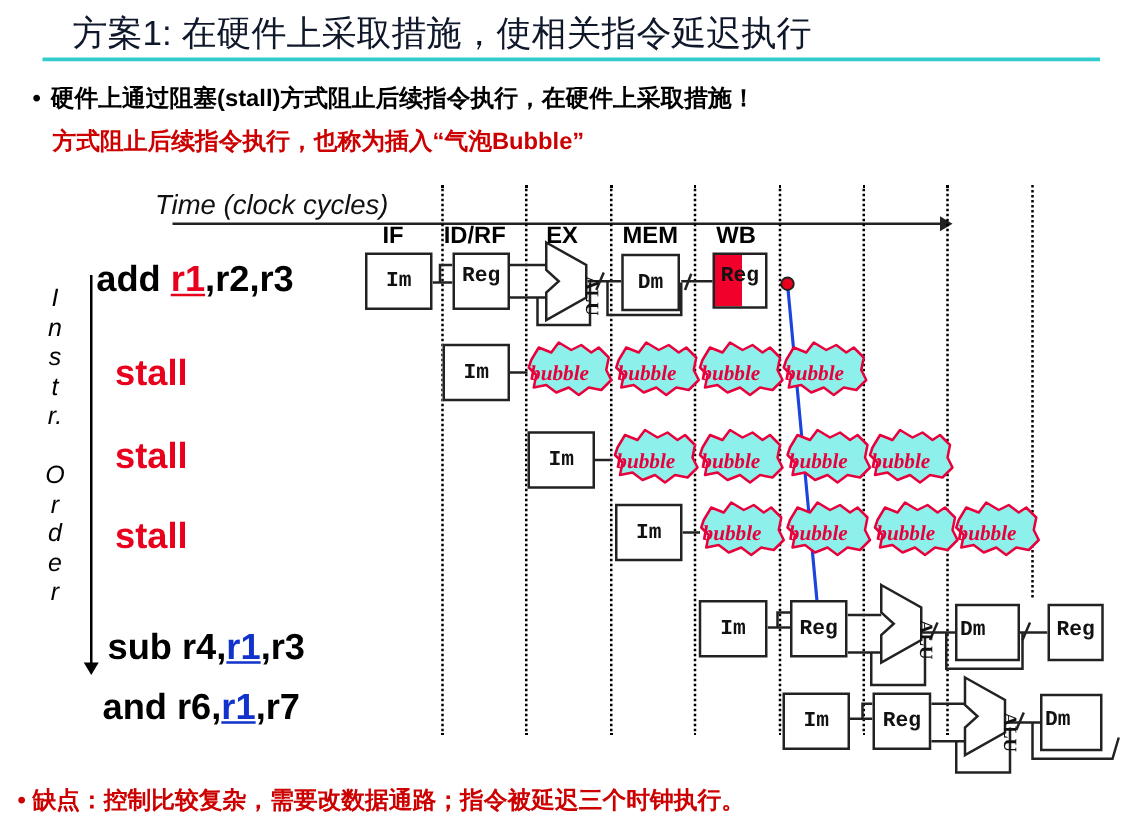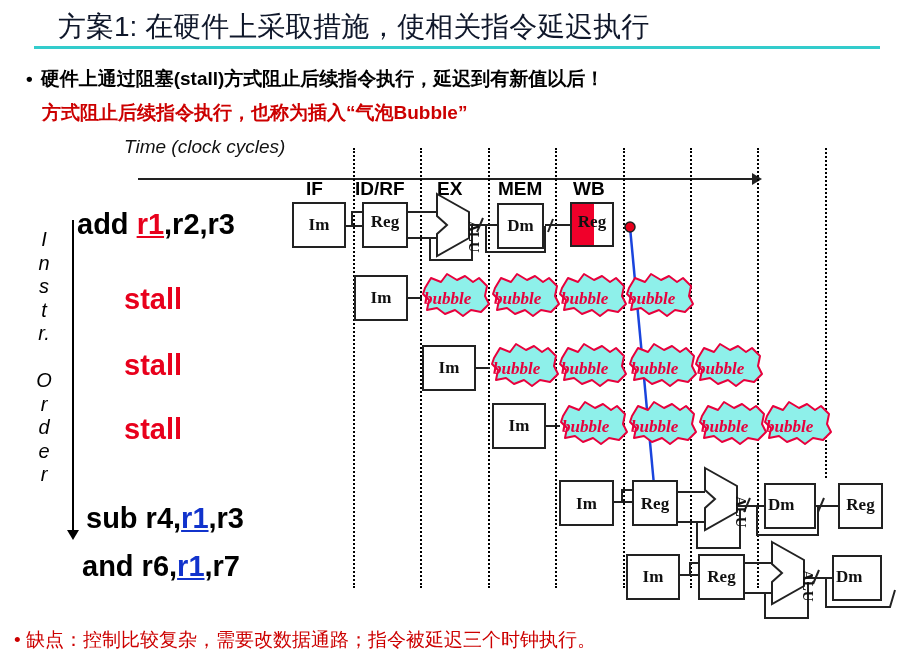--- a/index.html
+++ b/index.html
@@ -3,45 +3,45 @@
 <meta charset="utf-8">
 <style>
   html,body{margin:0;padding:0;background:#fff;}
   body{width:900px;height:660px;position:relative;overflow:hidden;font-family:"Liberation Sans","DejaVu Sans",sans-serif;}
   .abs{position:absolute;}
   .title{left:58px;top:8px;font-size:28px;color:#0f172a;letter-spacing:0;white-space:nowrap;}
   .title-rule{left:34px;top:46px;width:846px;height:3px;background:#33cccc;}
   .bullet1{left:26px;top:66px;font-size:19px;font-weight:bold;color:#000;white-space:nowrap;}
   .bullet1 .dot{margin-right:8px;}
   .sub1{left:42px;top:100px;font-size:19px;font-weight:bold;color:#cc0000;white-space:nowrap;}
-  .time-label{left:124px;top:136px;font-size:19px;font-style:italic;color:#111;}
+  .time-label{left:124px;top:151px;font-size:22px;font-style:italic;color:#111;}
   .time-axis{left:138px;top:178px;width:620px;height:2px;background:#222;}
   .time-arrow{left:752px;top:173px;width:0;height:0;border-left:10px solid #222;border-top:6px solid transparent;border-bottom:6px solid transparent;}
   .vline{top:148px;width:0;height:440px;border-left:2px dotted #000;}
   .stage{top:178px;font-size:19px;font-weight:bold;color:#000;}
   .instr{font-size:29px;font-weight:bold;color:#000;white-space:nowrap;}
   .instr .reg-red{color:#e8001c;text-decoration:underline;text-decoration-color:#e8001c;}
   .instr .reg-blue{color:#1133cc;text-decoration:underline;text-decoration-color:#1133cc;}
-  .stall{font-size:29px;font-weight:bold;color:#e8001c;margin-left:32px;}
+  .stall{font-size:29px;font-weight:bold;color:#e8001c;}
   .order-letters{left:34px;top:228px;width:20px;font-size:20px;font-style:italic;color:#000;text-align:center;line-height:23.5px;}
   .order-axis{left:72px;top:220px;width:2px;height:312px;background:#000;}
   .order-arrow{left:67px;top:530px;width:0;height:0;border-top:10px solid #000;border-left:6px solid transparent;border-right:6px solid transparent;}
-  .box{border:2px solid #222;background:#fff;box-sizing:border-box;font-family:Liberation Serif, serif;font-weight:bold;font-size:17px;color:#111;display:flex;align-items:center;justify-content:center;}
+  .box{border:2px solid #222;background:#fff;box-sizing:border-box;font-family:Liberation Mono, monospace;font-weight:bold;font-size:17px;color:#111;display:flex;align-items:center;justify-content:center;}
   .box.wb{background:linear-gradient(to right,#f0002a 0%,#f0002a 55%,#fff 55%,#fff 100%);}
   .bubble-text{font-family:"Liberation Serif","DejaVu Serif",serif;font-style:italic;font-weight:bold;font-size:17px;fill:#e8003c;}
-  .bottom{left:14px;top:627px;font-size:19px;font-weight:normal;color:#cc0000;white-space:nowrap;}
+  .bottom{left:14px;top:627px;font-size:19px;font-weight:bold;color:#cc0000;white-space:nowrap;}
 </style>
 </head>
 <body>
 
 <div class="abs title">方案1: 在硬件上采取措施，使相关指令延迟执行</div>
 <div class="abs title-rule"></div>
 
 <div class="abs bullet1">
-  <span class="dot">•</span><span>硬件上通过阻塞(stall)方式阻止后续指令执行，延迟到有新值以后！</span>
+  <span class="dot">•</span><span>硬件上通过阻塞(stall)方式阻止后续指令执行，在硬件上采取措施！</span>
 </div>
 <div class="abs sub1">方式阻止后续指令执行，也称为插入“气泡Bubble”</div>
 
 <div class="abs time-label">Time (clock cycles)</div>
 <div class="abs time-axis"></div>
 <div class="abs time-arrow"></div>
 
 <div class="abs vline" style="left:353px"></div>
 <div class="abs vline" style="left:420px"></div>
 <div class="abs vline" style="left:488px"></div>

